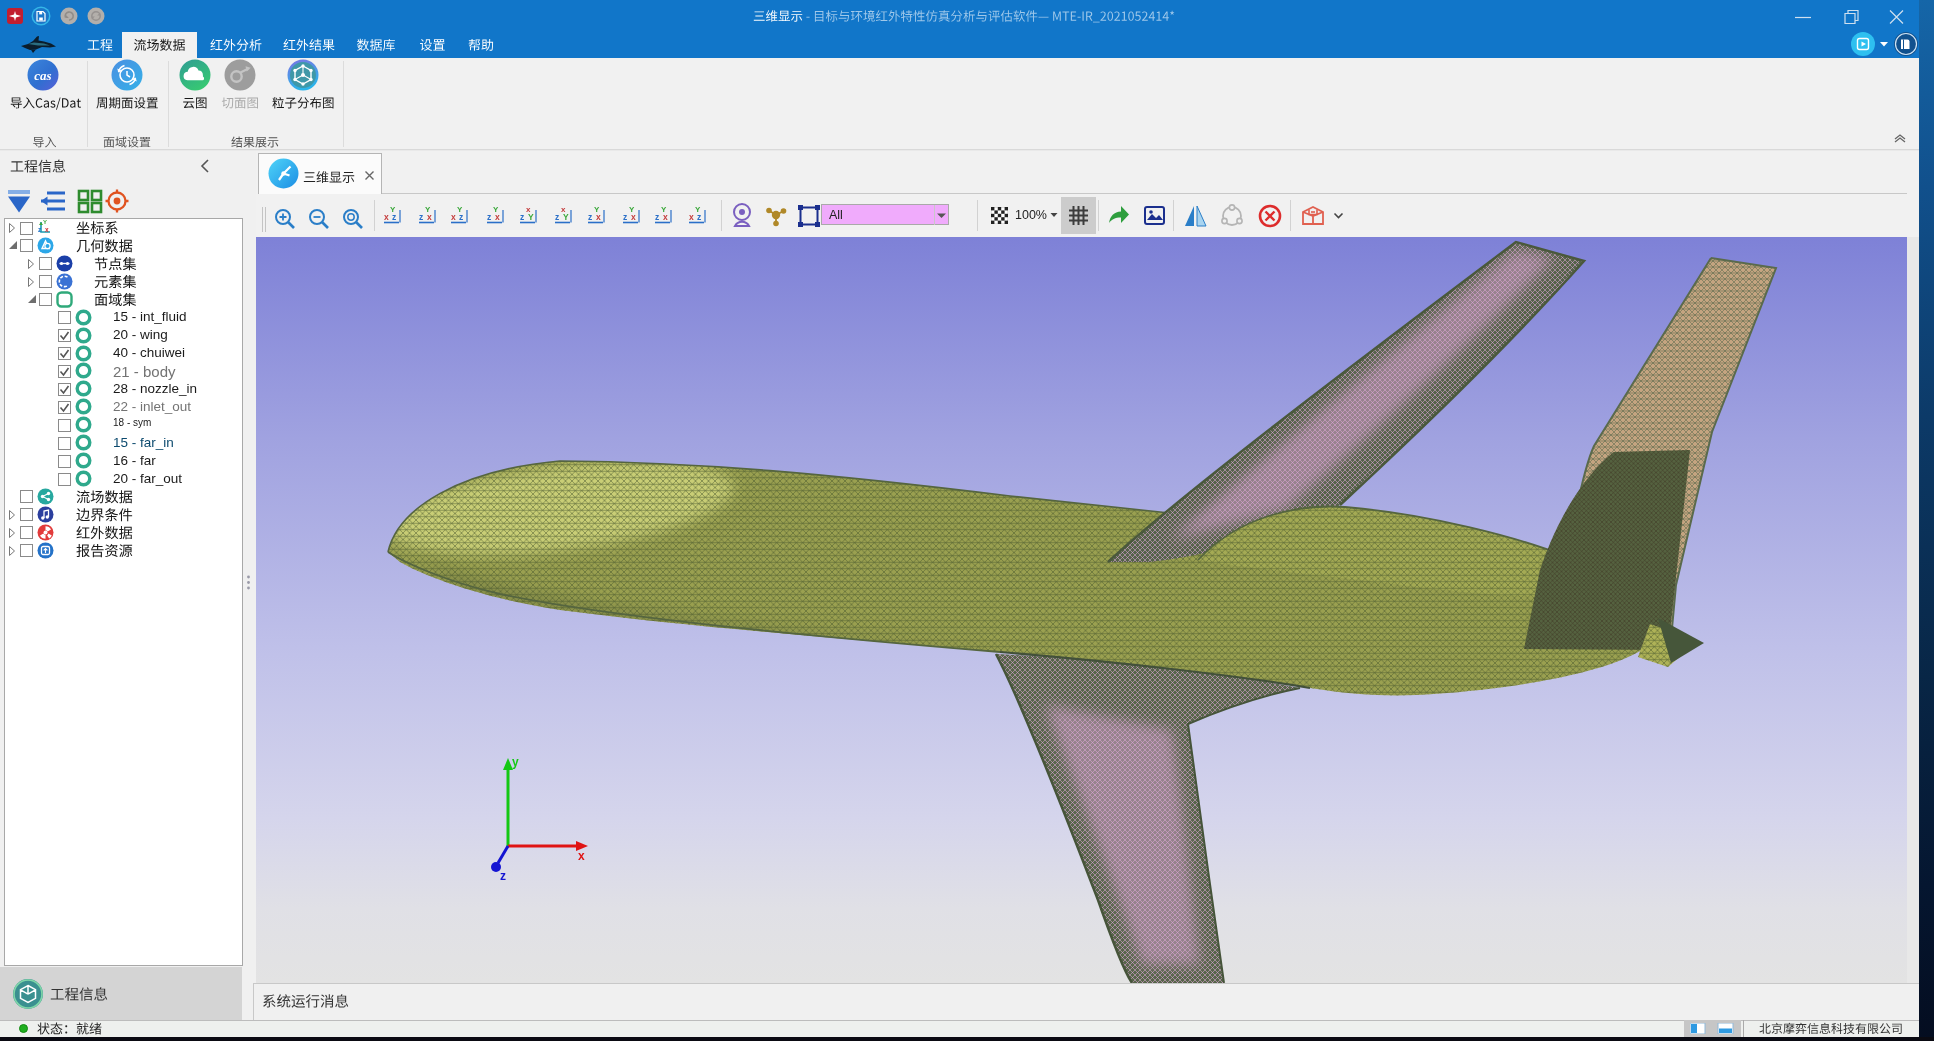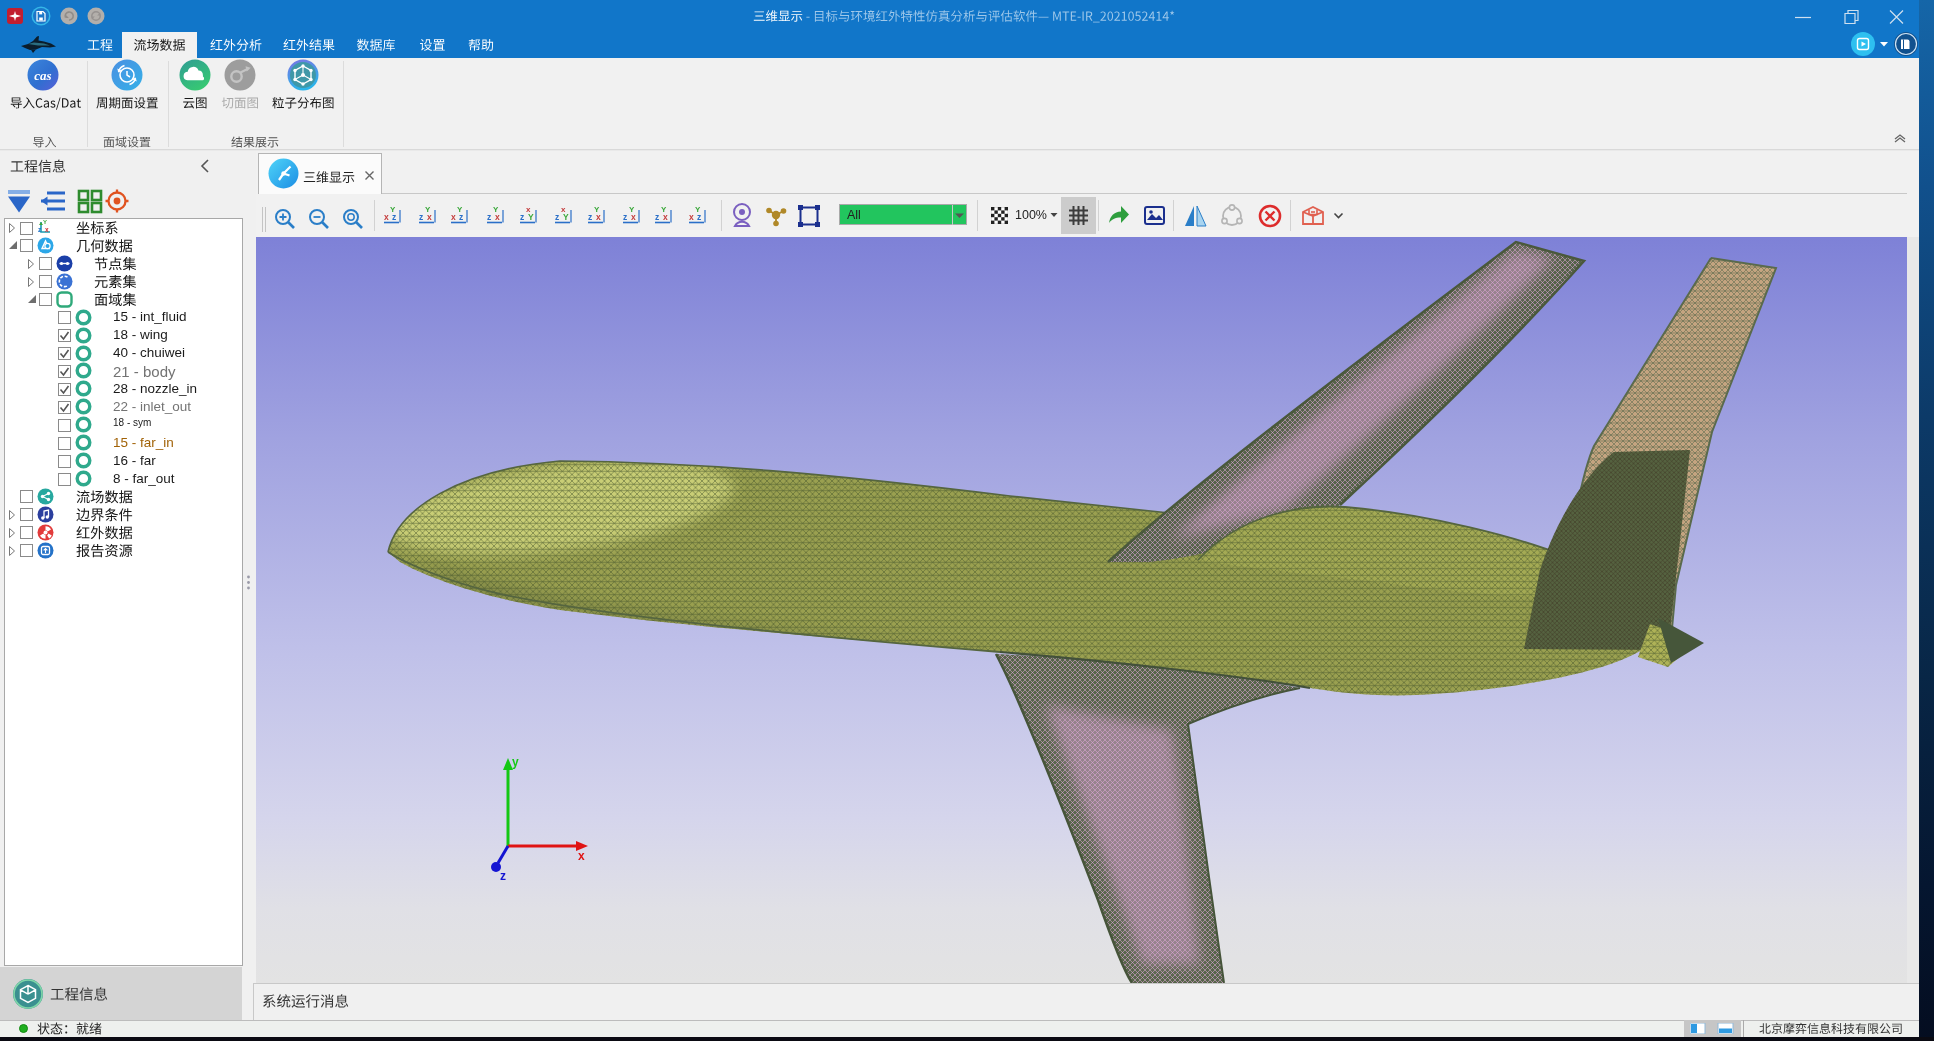--- a/index.html
+++ b/index.html
@@ -191,21 +191,21 @@
       <circle cx="8.5" cy="8.5" r="6.3" fill="none" stroke="#2fa98c" stroke-width="3.4"></circle>
     </svg>
 <div class="abs" style="left:113px;top:309.4px;font-size:13.5px;color:#1a1a1a;white-space:nowrap">15 - int_fluid</div>
 <div class="abs" style="left:58px;top:329.1px;width:13px;height:13px;background:#fff;border:1px solid #8a8a8a"></div>
 <svg class="abs" style="left:58px;top:329.1px" width="13" height="13">
       <path d="M2.5 6.5l3 3.5 5-7" fill="none" stroke="#555" stroke-width="1.6"></path>
     </svg>
 <svg class="abs" style="left:75px;top:327px" width="17" height="17">
       <circle cx="8.5" cy="8.5" r="6.3" fill="none" stroke="#2fa98c" stroke-width="3.4"></circle>
     </svg>
-<div class="abs" style="left:113px;top:327.4px;font-size:13.5px;color:#1a1a1a;white-space:nowrap">18 - wing</div>
+<div class="abs" style="left:113px;top:327.4px;font-size:13.5px;color:#1a1a1a;white-space:nowrap">20 - wing</div>
 <div class="abs" style="left:58px;top:347.0px;width:13px;height:13px;background:#fff;border:1px solid #8a8a8a"></div>
 <svg class="abs" style="left:58px;top:347.0px" width="13" height="13">
       <path d="M2.5 6.5l3 3.5 5-7" fill="none" stroke="#555" stroke-width="1.6"></path>
     </svg>
 <svg class="abs" style="left:75px;top:345px" width="17" height="17">
       <circle cx="8.5" cy="8.5" r="6.3" fill="none" stroke="#2fa98c" stroke-width="3.4"></circle>
     </svg>
 <div class="abs" style="left:113px;top:345.3px;font-size:13.5px;color:#1a1a1a;white-space:nowrap">40 - chuiwei</div>
 <div class="abs" style="left:58px;top:364.9px;width:13px;height:13px;background:#fff;border:1px solid #8a8a8a"></div>
 <svg class="abs" style="left:58px;top:364.9px" width="13" height="13">
@@ -233,31 +233,31 @@
 <div class="abs" style="left:113px;top:399.1px;font-size:13.5px;color:#737373;white-space:nowrap">22 - inlet_out</div>
 <div class="abs" style="left:58px;top:418.7px;width:13px;height:13px;background:#fff;border:1px solid #8a8a8a"></div>
 <svg class="abs" style="left:75px;top:416px" width="17" height="17">
       <circle cx="8.5" cy="8.5" r="6.3" fill="none" stroke="#2fa98c" stroke-width="3.4"></circle>
     </svg>
 <div class="abs" style="left:113px;top:417.0px;font-size:10px;color:#1a1a1a;white-space:nowrap">18 - sym</div>
 <div class="abs" style="left:58px;top:436.7px;width:13px;height:13px;background:#fff;border:1px solid #8a8a8a"></div>
 <svg class="abs" style="left:75px;top:434px" width="17" height="17">
       <circle cx="8.5" cy="8.5" r="6.3" fill="none" stroke="#2fa98c" stroke-width="3.4"></circle>
     </svg>
-<div class="abs" style="left:113px;top:435.0px;font-size:13.5px;color:#a16207;white-space:nowrap">15 - far_in</div>
+<div class="abs" style="left:113px;top:435.0px;font-size:13.5px;color:#0c4a6e;white-space:nowrap">15 - far_in</div>
 <div class="abs" style="left:58px;top:454.6px;width:13px;height:13px;background:#fff;border:1px solid #8a8a8a"></div>
 <svg class="abs" style="left:75px;top:452px" width="17" height="17">
       <circle cx="8.5" cy="8.5" r="6.3" fill="none" stroke="#2fa98c" stroke-width="3.4"></circle>
     </svg>
 <div class="abs" style="left:113px;top:452.9px;font-size:13.5px;color:#1a1a1a;white-space:nowrap">16 - far</div>
 <div class="abs" style="left:58px;top:472.5px;width:13px;height:13px;background:#fff;border:1px solid #8a8a8a"></div>
 <svg class="abs" style="left:75px;top:470px" width="17" height="17">
       <circle cx="8.5" cy="8.5" r="6.3" fill="none" stroke="#2fa98c" stroke-width="3.4"></circle>
     </svg>
-<div class="abs" style="left:113px;top:470.8px;font-size:13.5px;color:#1a1a1a;white-space:nowrap">8 - far_out</div>
+<div class="abs" style="left:113px;top:470.8px;font-size:13.5px;color:#1a1a1a;white-space:nowrap">20 - far_out</div>
 <div class="abs" style="left:20px;top:490.4px;width:13px;height:13px;background:#fff;border:1px solid #8a8a8a"></div>
 <svg class="abs" style="left:37px;top:488px" width="17" height="17">
       <circle cx="8.5" cy="8.5" r="8" fill="#27a89f"></circle>
       <circle cx="11.5" cy="5.5" r="1.7" fill="#fff"></circle>
       <circle cx="11.5" cy="11.5" r="1.7" fill="#fff"></circle>
       <circle cx="5.5" cy="8.5" r="1.7" fill="#fff"></circle>
       <path d="M5.5 8.5l6-3m-6 3l6 3" stroke="#fff" stroke-width="1.1"></path>
     </svg>
 <svg class="abs" style="left:8px;top:509.9px" width="8" height="10">
       <path d="M1.5 0.5l5 4.5-5 4.5z" fill="none" stroke="#777" stroke-width="1"></path>
@@ -421,21 +421,21 @@
       <circle cx="20.5" cy="8" r="2.8"></circle>
       <circle cx="13" cy="20.5" r="2.8"></circle>
     </svg>
 <svg class="abs" style="left:797px;top:204px" width="24" height="24">
 <rect x="3.5" y="3.5" width="17" height="17" fill="none" stroke="#1b2f8e" stroke-width="2"></rect>
 <rect x="1" y="1" width="5" height="5" fill="#1b2f8e"></rect>
       <rect x="18" y="1" width="5" height="5" fill="#1b2f8e"></rect>
       <rect x="1" y="18" width="5" height="5" fill="#1b2f8e"></rect>
       <rect x="18" y="18" width="5" height="5" fill="#1b2f8e"></rect>
     </svg>
-<div class="abs" style="left:839px;top:204px;width:128px;height:21px;background:#22c55e;border:1px solid #a9a9a9">
+<div class="abs" style="left:821px;top:204px;width:128px;height:21px;background:#f0abfc;border:1px solid #a9a9a9">
 <div class="abs" style="left:7px;top:3px;font-size:12.5px;color:#222">All</div>
 <div class="abs" style="left:112px;top:0;width:15px;height:20px;border-left:1px solid #c8c8c8"></div>
 <svg class="abs" style="left:113px;top:7px" width="13" height="8">
         <path d="M2 1.5l4.5 4.5L11 1.5z" fill="#555"></path>
       </svg>
     </div>
 <svg class="abs" style="left:991px;top:207px" width="17" height="17">
       <rect width="17" height="17" fill="#fff" stroke="#888" stroke-width="0.5"></rect>
 <g fill="#222">
         <rect x="0" y="0" width="3.4" height="3.4"></rect>

